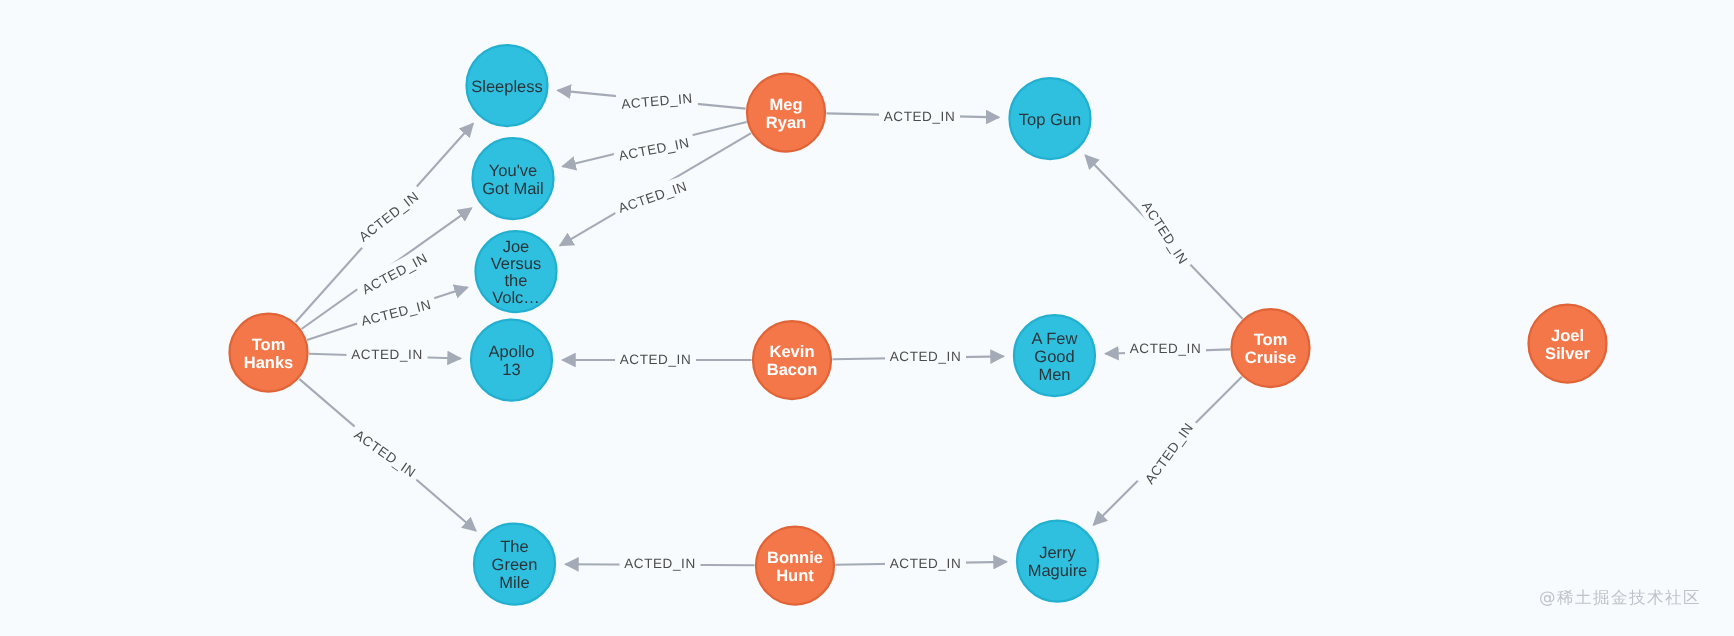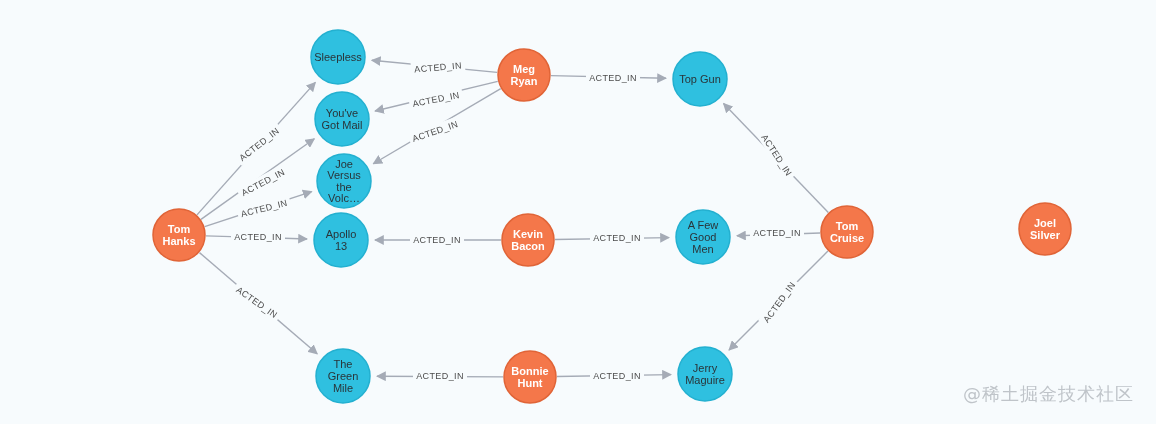--- a/index.html
+++ b/index.html
@@ -55,21 +55,21 @@
     font-size: 11px;
     fill: #ffffff;
     text-anchor: middle;
     font-weight: bold;
   }
   #watermark {
     position: absolute;
     right: 22px;
     bottom: 18px;
     font-family: "DejaVu Sans", sans-serif;
-    font-size: 18px;
+    font-size: 11px;
     color: #bfc4c9;
     letter-spacing: 1px;
     white-space: nowrap;
     user-select: none;
   }
 </style>
 </head>
 <body>
 
 <div id="graph-app">

